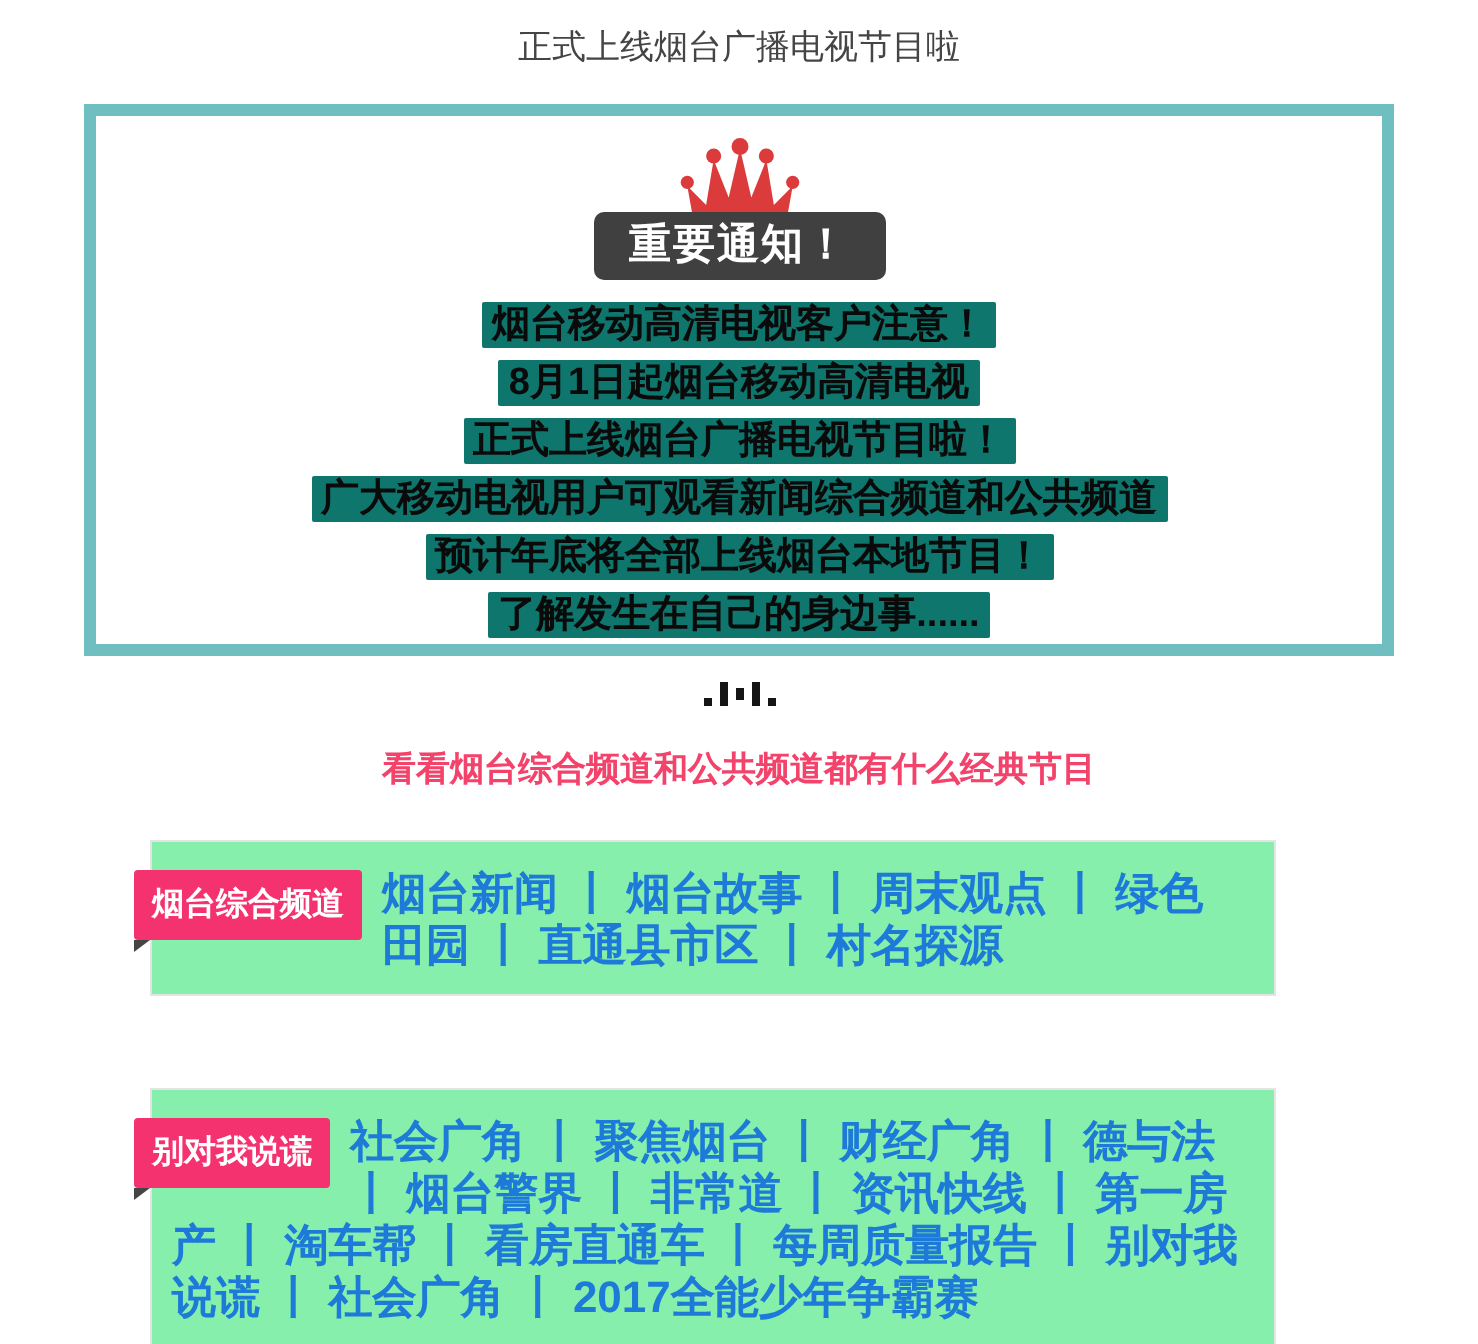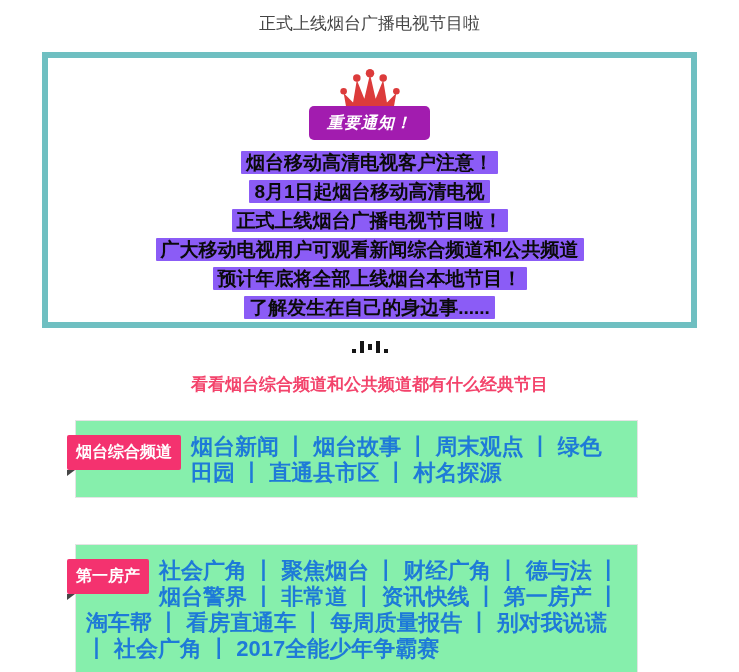--- a/index.html
+++ b/index.html
@@ -9,28 +9,27 @@
   }
   
   .intro{padding-top:9px;text-align:center;color:#454545;font-size:17px;line-height:30px;}
   
   .notice-box{
     box-sizing:border-box;width:655px;height:276px;margin:13px auto 0;
     border:6px solid #6fbfc1;background:#fff;text-align:center;overflow:hidden;
   }
   .crown{display:block;margin:10px auto -14px;}
   .banner{
-    position:relative;display:inline-block;background:#a21caf;color:#fff;
-    font-weight:bold;font-size:16px;line-height:34px;padding:0 18px;border-radius:5px;
+    position:relative;display:inline-block;background:#404040;color:#fff;
+    font-weight:bold;font-size:21px;line-height:34px;padding:0 18px;border-radius:5px;
     letter-spacing:1px;
-    font-style:italic;
   }
   .notice-lines{margin-top:8px;}
   .notice-line{line-height:29px;font-size:19px;font-weight:bold;color:#0a0a0a;}
-  .hl{background:#8b5cf6;padding:1px 5px;border-radius:1px;}
+  .hl{background:#0f766e;padding:1px 5px;border-radius:1px;}
   
   .divider{margin-top:13px;display:flex;justify-content:center;align-items:flex-end;height:12px;}
   .divider i{display:block;background:#151515;width:4px;margin:0 2px;}
   .divider i.d{height:4px;}
   .divider i.t{height:12px;}
   .divider i.m{height:6px;margin-bottom:3px;}
   
   .section-heading{
     margin-top:20px;text-align:center;font-size:17px;font-weight:bold;color:#f3436b;
   }
@@ -95,15 +94,15 @@
 </div>
 
 <div class="section-heading">看看烟台综合频道和公共频道都有什么经典节目</div>
 
 <div class="card card-1">
   <span class="ribbon">烟台综合频道</span>
   <div class="channels">烟台新闻 丨  烟台故事 丨  周末观点 丨  绿色田园 丨  直通县市区 丨  村名探源</div>
 </div>
 
 <div class="card card-2">
-  <span class="ribbon">第一房产</span>
+  <span class="ribbon">别对我说谎</span>
   <div class="channels">社会广角 丨  聚焦烟台 丨  财经广角 丨  德与法 丨  烟台警界 丨  非常道 丨  资讯快线 丨  第一房产 丨  淘车帮 丨  看房直通车 丨  每周质量报告 丨  别对我说谎 丨  社会广角 丨  2017全能少年争霸赛</div>
 </div>
 
 </body></html>

